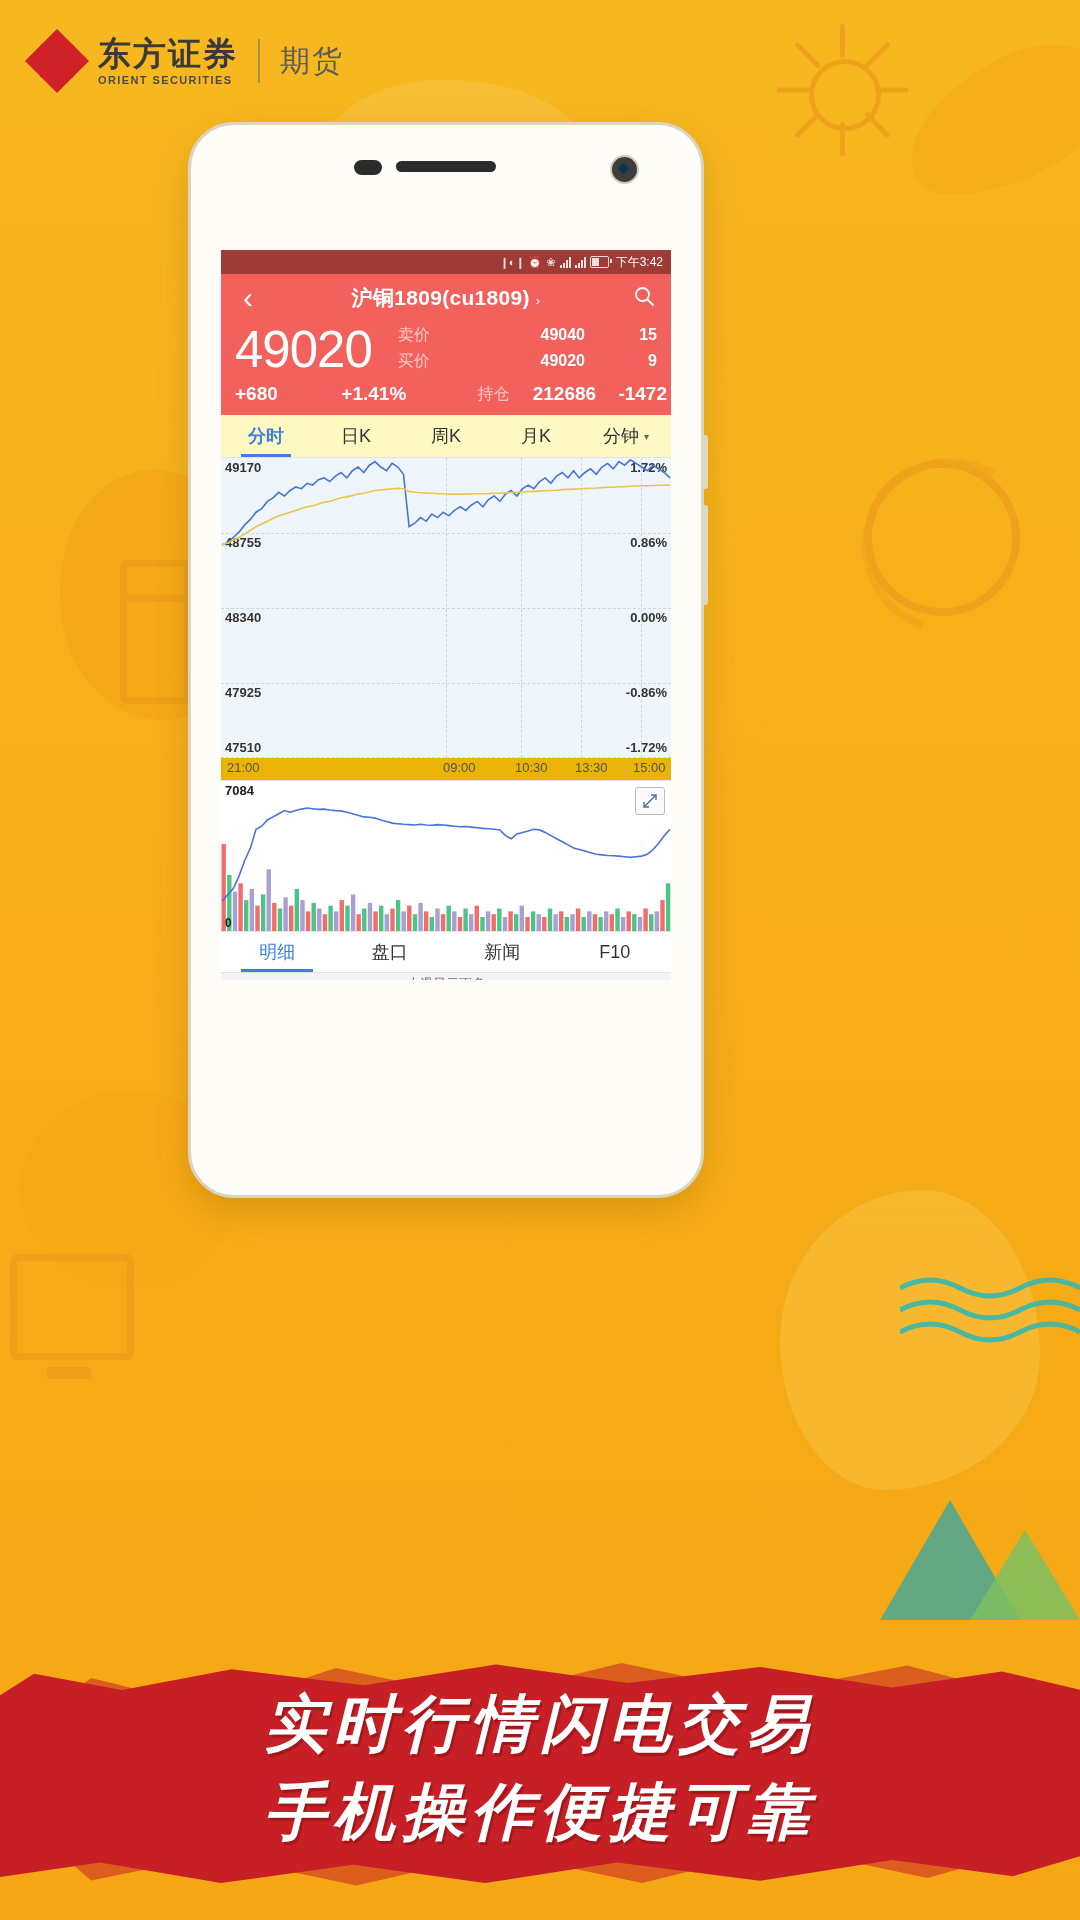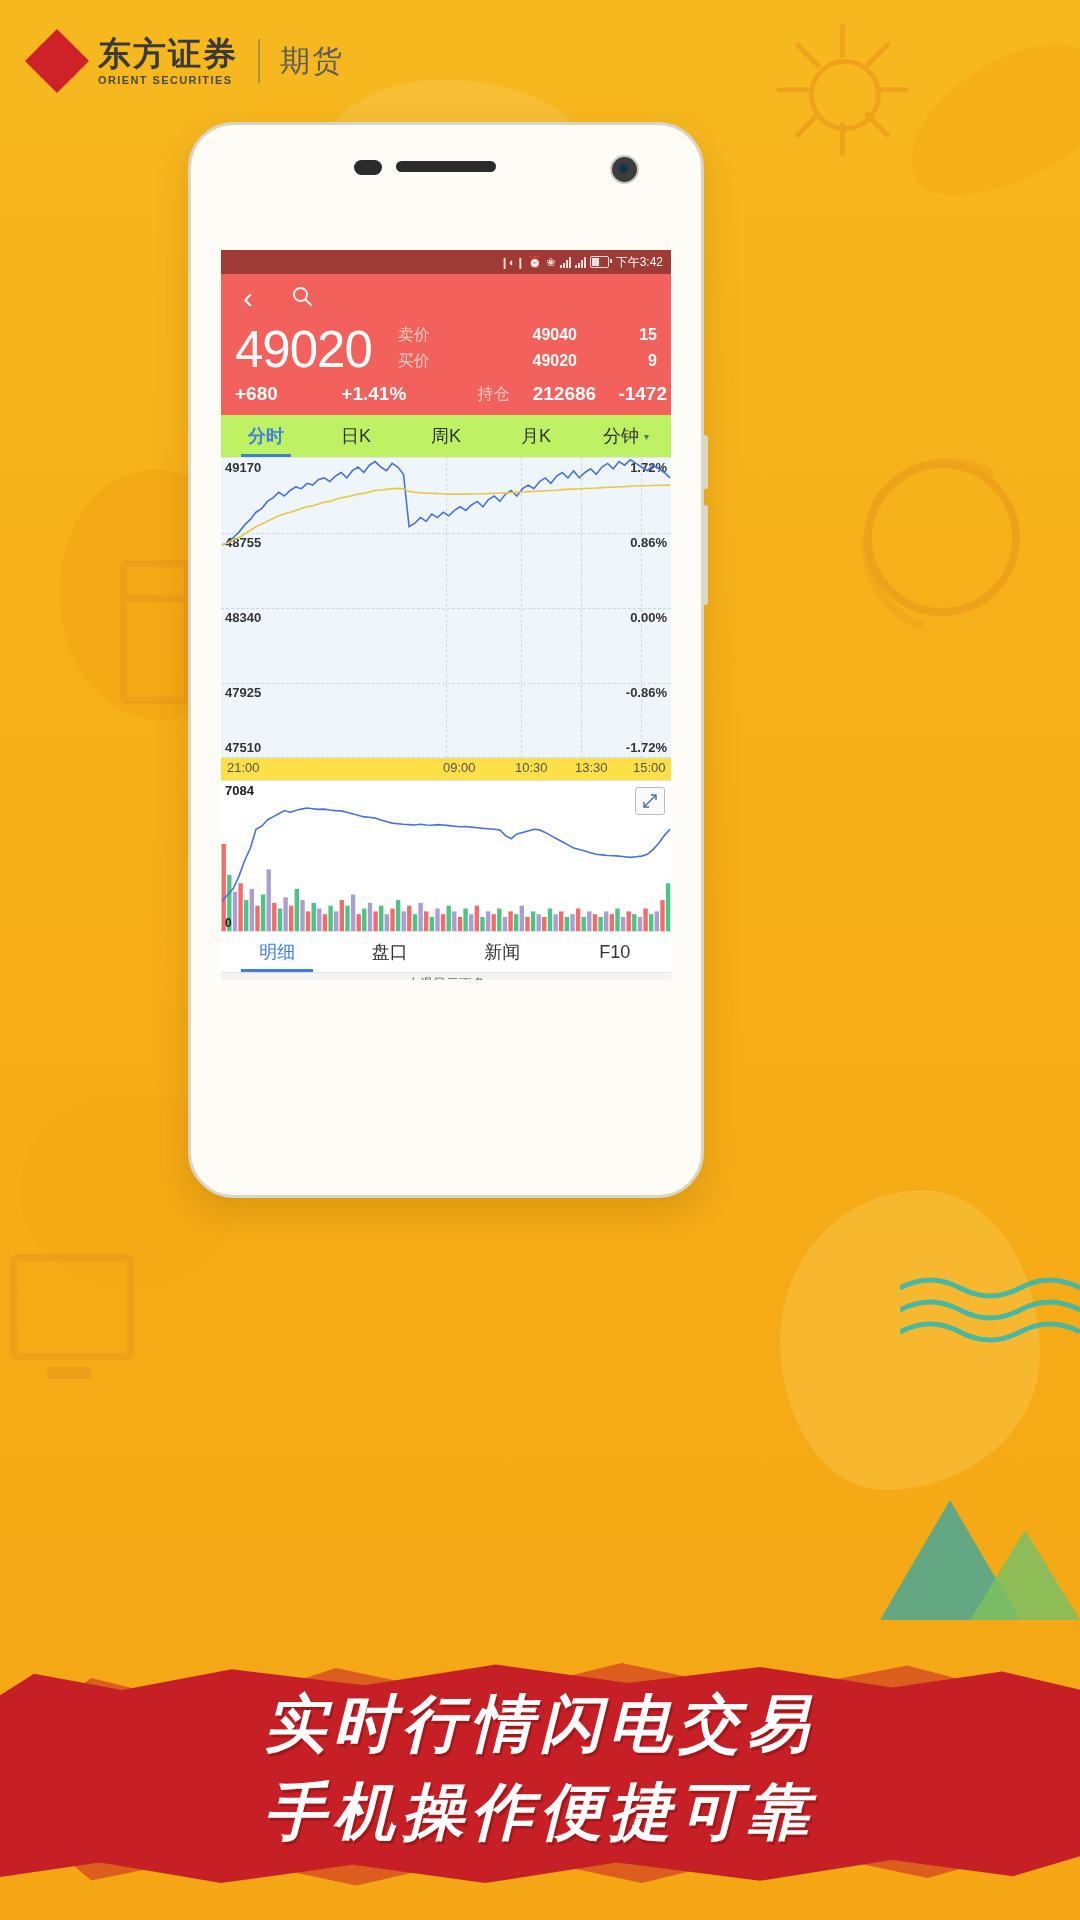--- a/index.html
+++ b/index.html
@@ -74,45 +74,45 @@
   .q-head{background:#f2615c;color:#fff;}
   .q-nav{height:48px;display:flex;align-items:center;position:relative;}
   .q-back{width:54px;text-align:center;font-size:30px;line-height:1;font-weight:300;color:#fff;cursor:pointer;}
   .q-title{flex:1;text-align:center;font-size:21px;font-weight:bold;letter-spacing:.3px;}
   .q-title .arrow{font-size:13px;margin-left:6px;font-weight:normal;}
   .q-search{width:54px;text-align:center;}
   .q-search svg{width:24px;height:24px;}
   .q-body{display:flex;padding:0 14px 4px 14px;align-items:flex-start;}
   .q-price{font-size:51px;font-weight:300;line-height:1;letter-spacing:-1px;padding-top:2px;}
   .q-right{flex:1;padding-left:26px;}
-  .q-line{display:flex;align-items:center;font-size:16px;line-height:1.62;gap:8px;}
+  .q-line{display:flex;align-items:center;font-size:16px;line-height:1.62;}
   .q-line .lbl{color:#ffc9c6;width:56px;flex:none;}
   .q-line .v1{flex:1;text-align:right;font-weight:bold;}
   .q-line .v2{width:72px;text-align:right;font-weight:bold;}
   .q-foot{display:flex;align-items:center;padding:4px 4px 10px 14px;font-size:19px;font-weight:bold;}
   .q-foot .chg{width:108px;}
   .q-foot .pct{width:118px;}
   .q-foot .lbl{color:#ffc9c6;width:56px;font-weight:normal;font-size:16px;margin-left:20px;}
   .q-foot .oi{flex:1;text-align:right;}
   .q-foot .oic{width:72px;text-align:right;}
 
   
-  .ktabs{display:flex;height:42px;align-items:stretch;background:#bef264;border-bottom:1px solid #e3e3e3;}
+  .ktabs{display:flex;height:42px;align-items:stretch;background:#fef9c3;border-bottom:1px solid #e3e3e3;}
   .ktab{flex:1;display:flex;align-items:center;justify-content:center;font-size:18px;color:#333;position:relative;cursor:pointer;}
   .ktab.active{color:#3f7fe0;font-weight:bold;}
   .ktab.active:after{content:"";position:absolute;left:22%;right:22%;bottom:0;height:3px;background:#3f7fe0;}
   .ktab .caret{font-size:10px;margin-left:5px;color:#666;}
 
   
   .chartwrap{position:relative;background:#eef6fb;height:300px;}
   .chartwrap .gridline{position:absolute;left:0;right:0;border-top:1px dashed #c8d8e2;}
   .chartwrap .vline{position:absolute;top:0;bottom:0;border-left:1px dashed #c8d8e2;}
   .axl{position:absolute;left:4px;font-size:13px;color:#333;font-weight:bold;text-align:center;}
   .axr{position:absolute;right:4px;font-size:13px;color:#333;font-weight:bold;}
-  .timeaxis{height:22px;background:#fde047;position:relative;border-bottom:1px solid #e3e3e3;}
+  .timeaxis{height:22px;background:#eab308;position:relative;border-bottom:1px solid #e3e3e3;}
   .timeaxis span{position:absolute;top:2px;font-size:13px;color:#555;}
 
   
   .volwrap{position:relative;background:#fff;height:150px;border-bottom:1px solid #e3e3e3;}
   .vollabel{position:absolute;left:4px;top:2px;font-size:13px;color:#222;font-weight:bold;}
   .vol0{position:absolute;left:4px;bottom:1px;font-size:12px;color:#222;font-weight:bold;}
   .expand{position:absolute;right:6px;top:6px;width:28px;height:26px;border:1px solid #bcbcbc;border-radius:3px;background:#fafafa;display:flex;align-items:center;justify-content:center;cursor:pointer;}
   .expand svg{width:16px;height:16px;}
 
   
@@ -211,20 +211,23 @@
         </span>
       <span class="batt">
           <i></i>
         </span>
       <span class="time">下午3:42</span>
     </div>
 
     <div class="q-head">
       <div class="q-nav">
         <div class="q-back">‹</div>
+        <div class="q-title">
+          <span>沪铜1809(cu1809)</span><span class="arrow">›</span>
+        </div>
         <div class="q-search">
           <svg viewBox="0 0 24 24">
             <circle cx="10.5" cy="10.5" r="6.5" fill="none" stroke="#fff" stroke-width="1.8"></circle>
             <line x1="15.5" y1="15.5" x2="21" y2="21" stroke="#fff" stroke-width="1.8" stroke-linecap="round"></line>
           </svg>
         </div>
       </div>
       <div class="q-body">
         <div class="q-price">49020</div>
         <div class="q-right">

